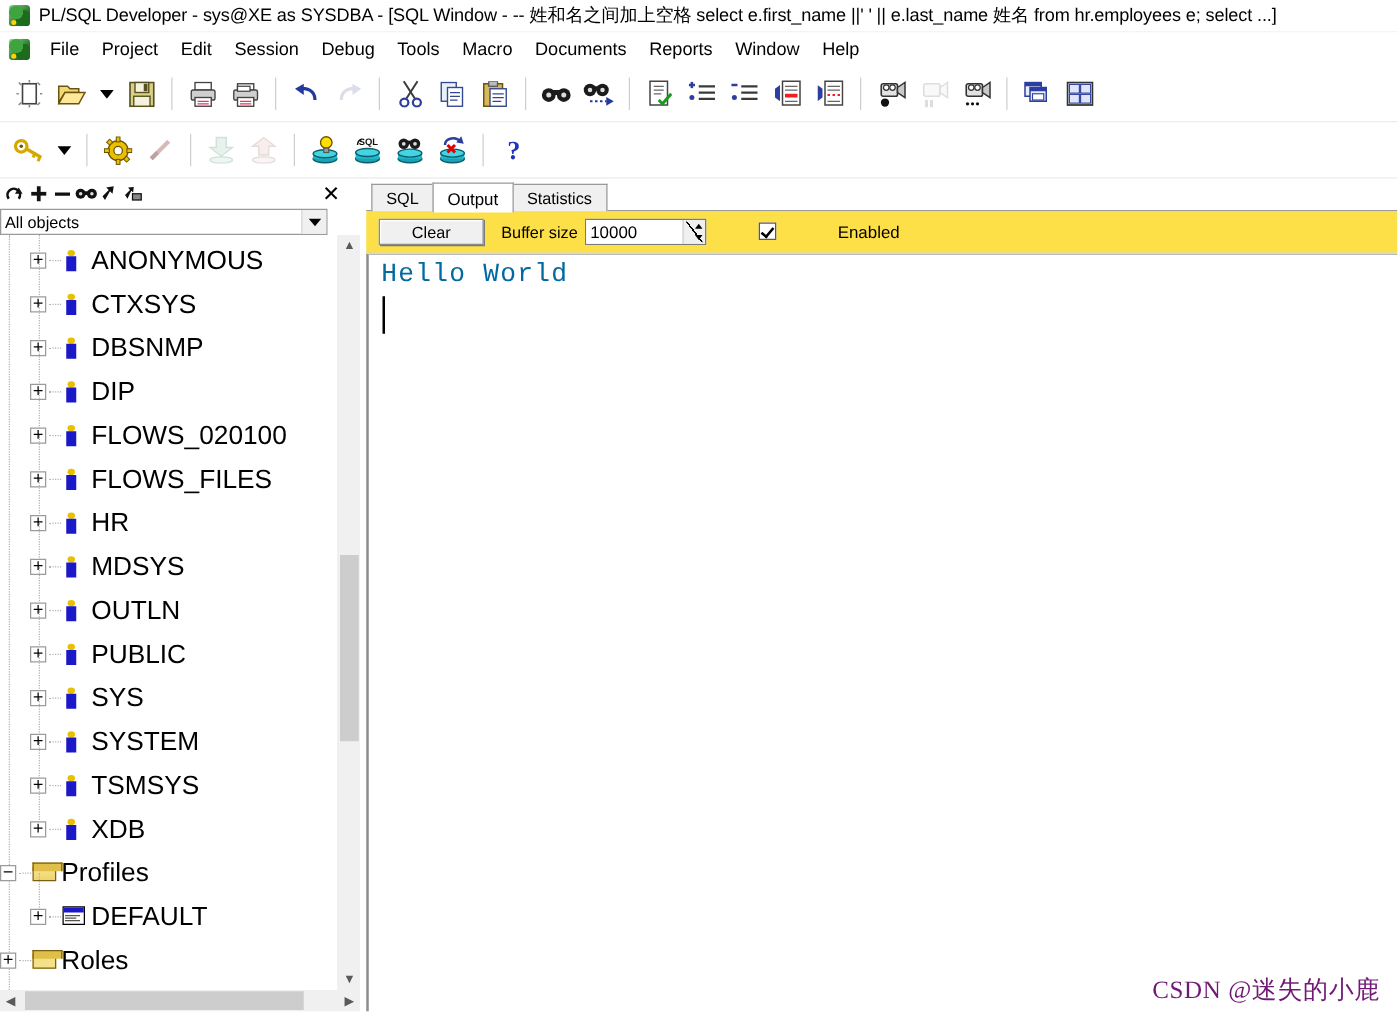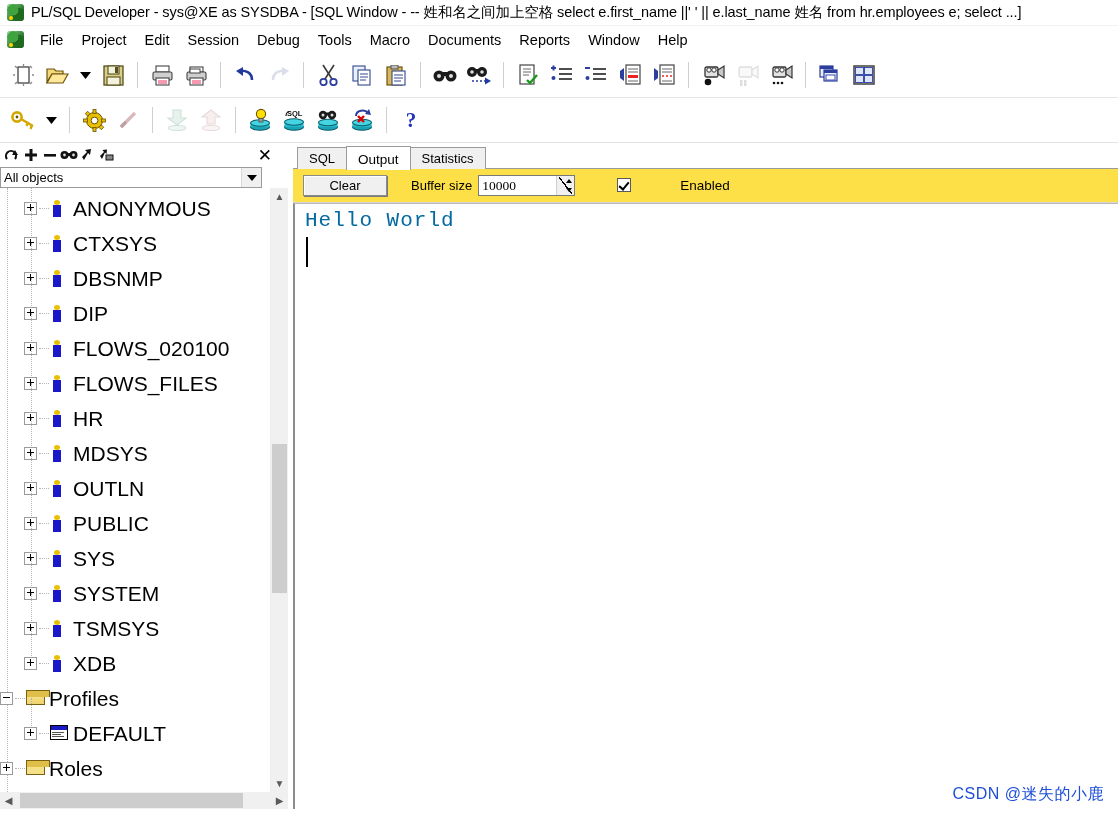--- a/index.html
+++ b/index.html
@@ -406,34 +406,34 @@
     border: 1px solid #8a8a8a;
     background: #f0f0f0;
     box-shadow: inset 1px 1px 0 #ffffff, 1px 1px 0 #7a7a7a;
     font-size: 13px;
     display: flex;
     align-items: center;
     justify-content: center;
     cursor: default;
     box-sizing: border-box;
   }
-  .buf-label { font-size: 13px; margin-left: 24px; margin-right: 6px; }
+  .buf-label { font-size: 13px; margin-left: 14px; margin-right: 6px; }
   .spin {
     display: flex;
     height: 21px;
     border: 1px solid #7a7a7a;
     background: #fff;
     box-sizing: border-box;
     width: 97px;
   }
   .spin input {
     border: none;
     outline: none;
     flex: 1;
-    font-family: Liberation Serif, serif;
+    font-family: Liberation Sans, sans-serif;
     font-size: 13.5px;
     padding-left: 3px;
     min-width: 0;
     background: #fff;
   }
   .spin .btns {
     width: 17px;
     background: #f0f0f0;
     border-left: 1px solid #cfcfcf;
     position: relative;
@@ -506,25 +506,26 @@
     background: #000;
     margin-top: 5px;
     margin-left: 1px;
   }
 
   
   .watermark {
     position: absolute;
     right: 14px;
     bottom: 16px;
-    font-size: 16px;
-    color: #1d4ed8;
+    font-size: 20px;
+    color: #701a75;
     letter-spacing: 0.5px;
     white-space: nowrap;
     pointer-events: none;
+    font-family: Liberation Serif, serif;
   }
 
   
   .appicon {
     width: 17px; height: 17px;
     background:
       radial-gradient(circle at 35% 35%, #3fa33f 0 35%, transparent 36%),
       radial-gradient(circle at 70% 62%, #1e6b1e 0 40%, transparent 41%),
       linear-gradient(135deg, #8fd48f 0%, #2c7a2c 60%, #123f12 100%);
     border-radius: 3px;

